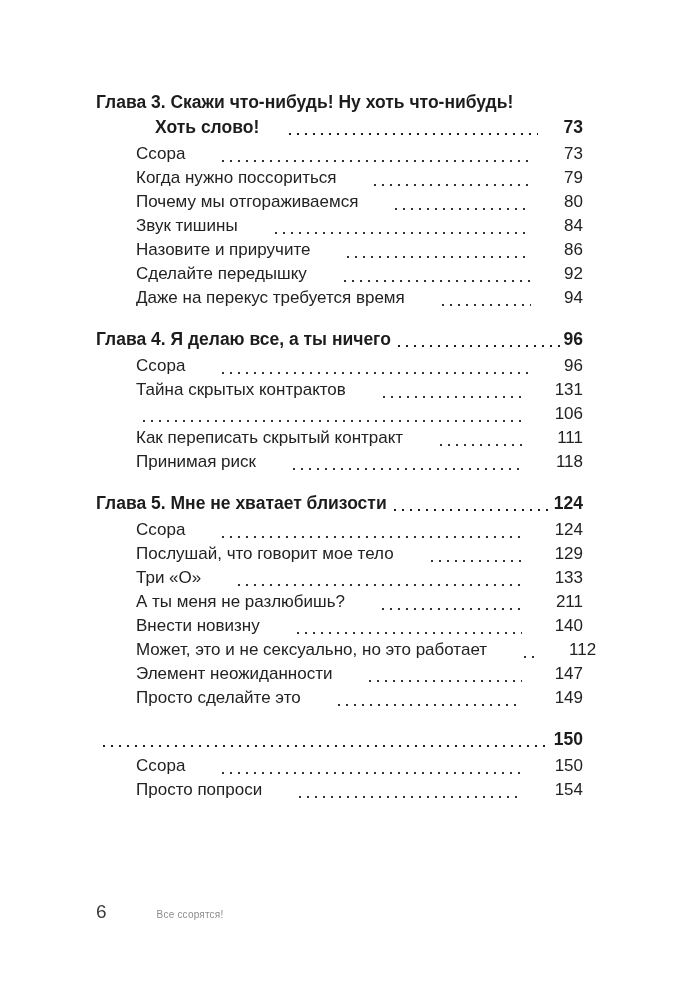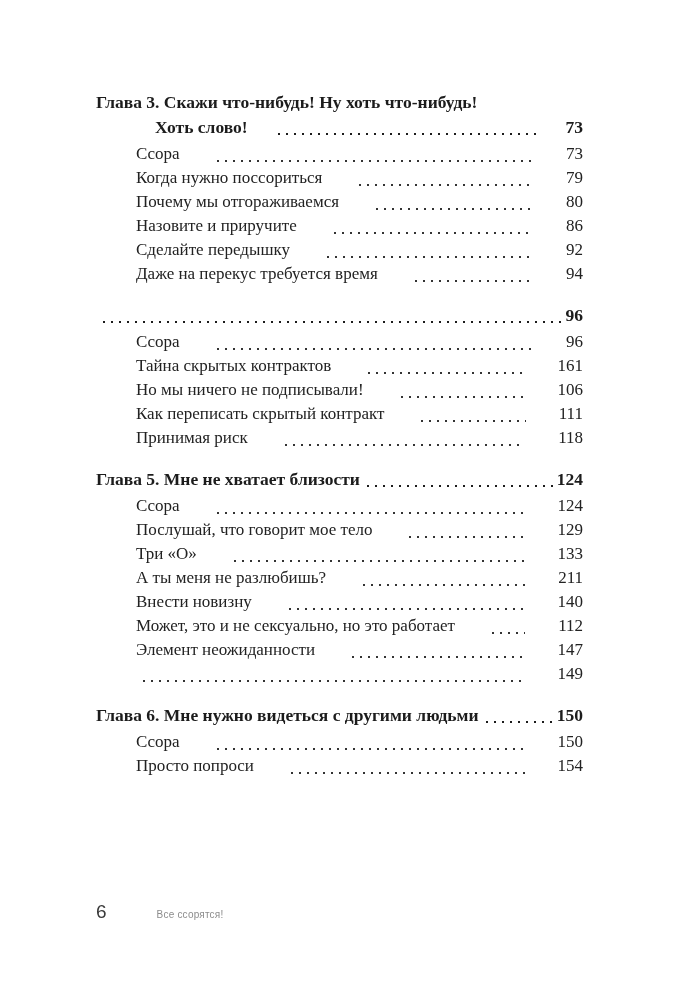--- a/index.html
+++ b/index.html
@@ -19,21 +19,20 @@
     top: 90px;
     width: 487px;
   }
   .toc-section { margin-bottom: 17px; }
   .toc-row {
     display: flex;
     align-items: flex-start;
     line-height: 24px;
     font-size: 17px;
     color: #222222;
-    font-family: Liberation Serif, serif;
   }
   .toc-row .label { white-space: nowrap; flex: 0 0 auto; }
   .toc-row .pagenum { white-space: nowrap; flex: 0 0 auto; }
   .dots {
     flex: 1 1 auto;
     min-width: 12px;
     height: 2px;
     margin: 0 3px 0 7px;
     align-self: flex-end;
     margin-bottom: 4px;
@@ -79,52 +78,57 @@
           <span class="label">Когда нужно поссориться</span>
           <span class="dots"></span>
           <span class="pagenum">79</span>
         </div>
         <div class="toc-row item">
           <span class="label">Почему мы отгораживаемся</span>
           <span class="dots"></span>
           <span class="pagenum">80</span>
         </div>
         <div class="toc-row item">
+          <span class="label">Звук тишины</span>
+          <span class="dots"></span>
+          <span class="pagenum">84</span>
+        </div>
+        <div class="toc-row item">
           <span class="label">Назовите и приручите</span>
           <span class="dots"></span>
           <span class="pagenum">86</span>
         </div>
         <div class="toc-row item">
           <span class="label">Сделайте передышку</span>
           <span class="dots"></span>
           <span class="pagenum">92</span>
         </div>
         <div class="toc-row item">
           <span class="label">Даже на перекус требуется время</span>
           <span class="dots"></span>
           <span class="pagenum">94</span>
         </div>
       </section>
       <section class="toc-section">
         <div class="toc-row heading with-dots">
+          <span class="label">Глава 4. Я делаю все, а ты ничего</span>
           <span class="dots"></span>
           <span class="pagenum">96</span>
         </div>
         <div class="toc-row item">
           <span class="label">Ссора</span>
           <span class="dots"></span>
           <span class="pagenum">96</span>
         </div>
         <div class="toc-row item">
           <span class="label">Тайна скрытых контрактов</span>
           <span class="dots"></span>
-          <span class="pagenum">161</span>
-        </div>
-        <div class="toc-row item">
-          <span class="label">Но мы ничего не подписывали!</span>
+          <span class="pagenum">131</span>
+        </div>
+        <div class="toc-row item">
           <span class="dots"></span>
           <span class="pagenum">106</span>
         </div>
         <div class="toc-row item">
           <span class="label">Как переписать скрытый контракт</span>
           <span class="dots"></span>
           <span class="pagenum">111</span>
         </div>
         <div class="toc-row item">
           <span class="label">Принимая риск</span>
@@ -167,27 +171,27 @@
           <span class="label">Может, это и не сексуально, но это работает</span>
           <span class="dots"></span>
           <span class="pagenum">112</span>
         </div>
         <div class="toc-row item">
           <span class="label">Элемент неожиданности</span>
           <span class="dots"></span>
           <span class="pagenum">147</span>
         </div>
         <div class="toc-row item">
+          <span class="label">Просто сделайте это</span>
           <span class="dots"></span>
           <span class="pagenum">149</span>
         </div>
       </section>
       <section class="toc-section">
         <div class="toc-row heading with-dots">
-          <span class="label">Глава 6. Мне нужно видеться с другими людьми</span>
           <span class="dots"></span>
           <span class="pagenum">150</span>
         </div>
         <div class="toc-row item">
           <span class="label">Ссора</span>
           <span class="dots"></span>
           <span class="pagenum">150</span>
         </div>
         <div class="toc-row item">
           <span class="label">Просто попроси</span>

